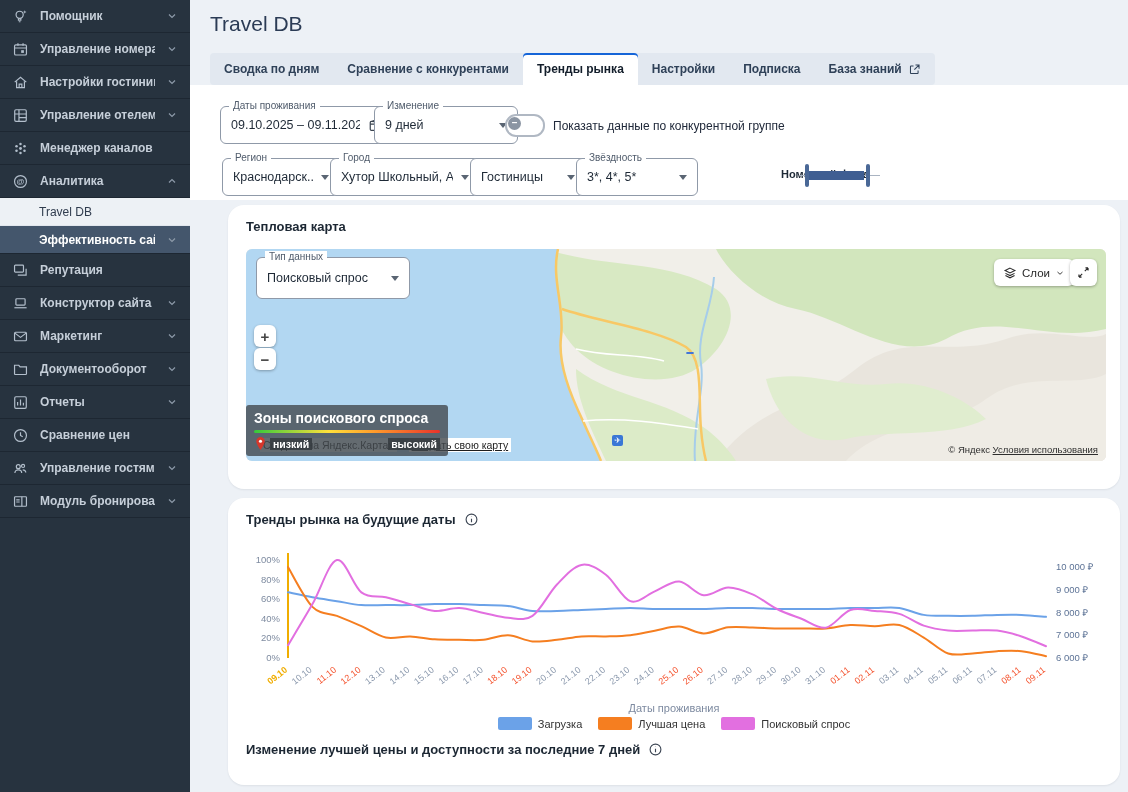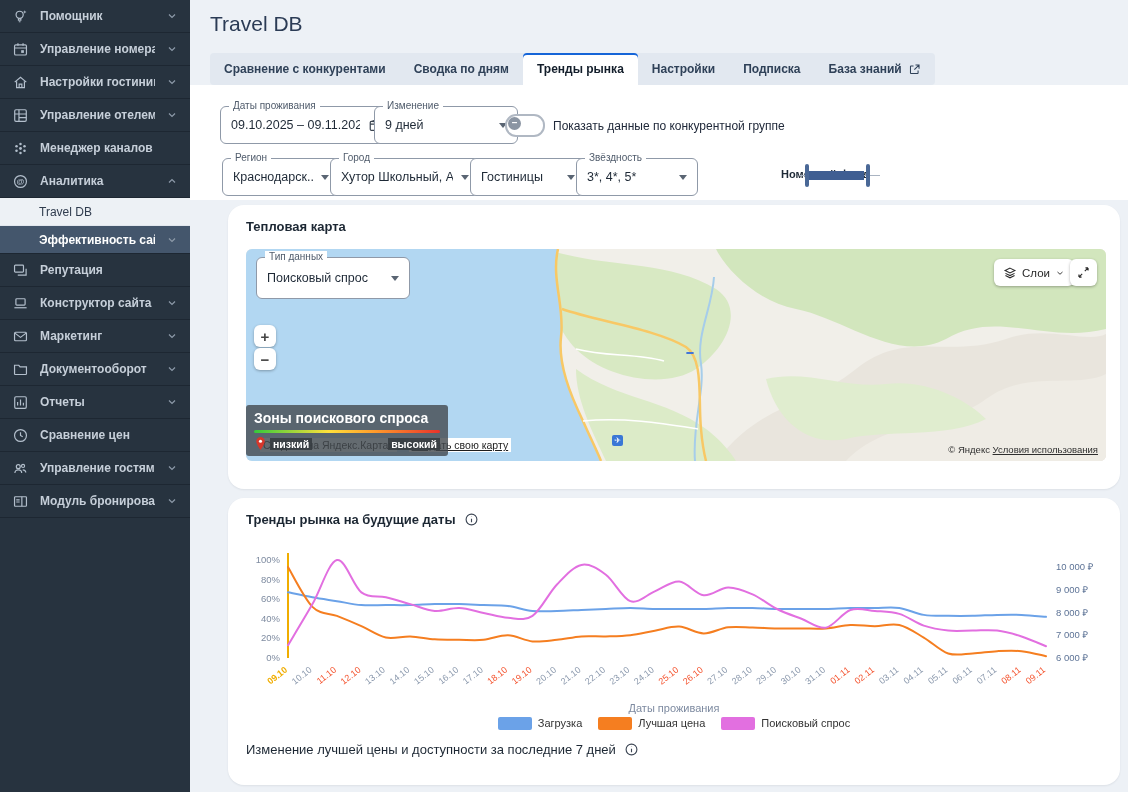--- a/index.html
+++ b/index.html
@@ -90,23 +90,23 @@
   .heat-legend .hl-row{display:flex;justify-content:space-between;align-items:center;font-size:10.5px;font-weight:700}
   .heat-legend .hl-row .lo,.heat-legend .hl-row .hi{background:rgba(52,57,62,.85);padding:0 3px}
   .heat-legend .pin{width:13px;height:15px;margin-right:3px}
   .copyright{position:absolute;right:8px;bottom:6px;font-size:9.5px;color:#2e2e2e;z-index:1}
   .copyright .terms{text-decoration:underline;cursor:pointer}
   
   #trend-svg{position:absolute;left:6px;top:48px}
   .axis-label{position:absolute;left:0;right:0;top:204px;text-align:center;font-size:11px;color:#7d8aa0}
   .legend{position:absolute;left:0;right:0;top:219px;display:flex;justify-content:center;gap:16px;
           font-size:11px;color:#333;align-items:center}
-  .legend .li{display:flex;align-items:flex-start;cursor:pointer}
+  .legend .li{display:flex;align-items:center;cursor:pointer}
   .legend .sw{width:34px;height:13px;border-radius:2px;margin-right:6px}
-  .bottom-title{position:absolute;left:18px;top:244px;font-size:13px;font-weight:400;color:#1c2733;
+  .bottom-title{position:absolute;left:18px;top:244px;font-size:13px;font-weight:700;color:#1c2733;
                 display:flex;align-items:center;gap:8px}
 </style>
 </head>
 <body>
 
 <aside class="sidebar">
 
 <div class="s-item">
       <span class="ic">
         <svg viewBox="0 0 20 20" fill="none" stroke="currentColor" stroke-width="1.4">
@@ -289,25 +289,25 @@
           <path d="M5 7.5l5 5 5-5"></path>
         </svg></span>
     </div>
   </aside>
 
 <div class="page-title">Travel DB</div>
 
 <div class="tabbar">
 
 <div class="tab">
+      <span>Сводка по дням</span>
+
+    </div>
+    <div class="tab">
       <span>Сравнение с конкурентами</span>
-
-    </div>
-    <div class="tab">
-      <span>Сводка по дням</span>
 
     </div>
     <div class="tab active">
       <span>Тренды рынка</span>
 
     </div>
     <div class="tab">
       <span>Настройки</span>
 
     </div>

